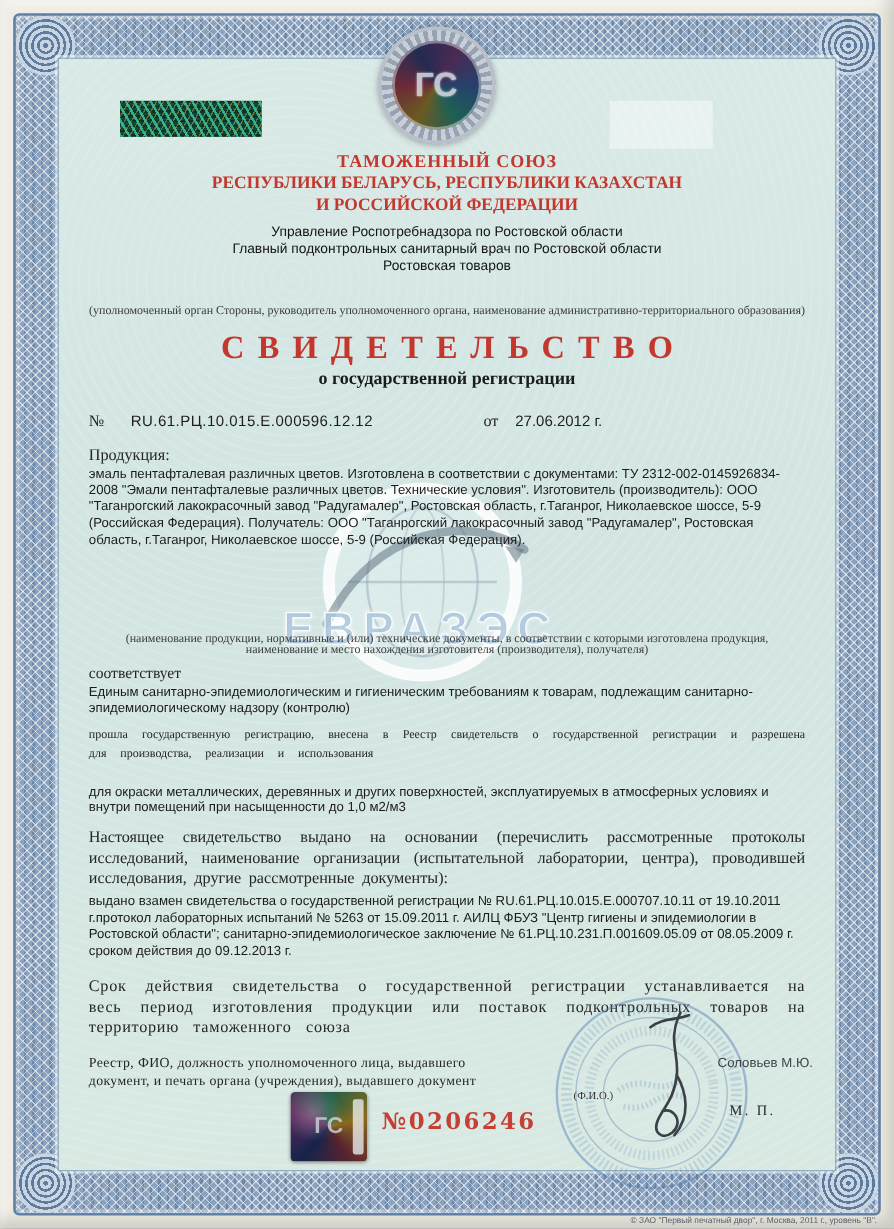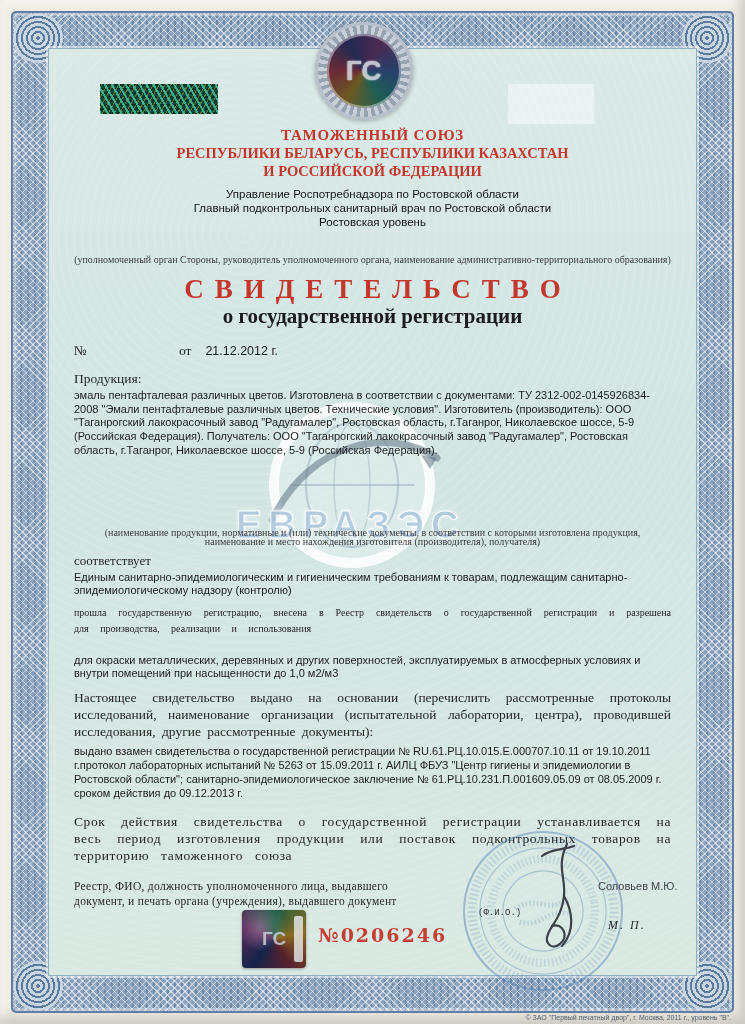--- a/index.html
+++ b/index.html
@@ -42,21 +42,21 @@
 
   .hdr1 { margin-top:78px; font-size:15px; font-weight:700; letter-spacing:.8px; line-height:18px; }
   .hdr2 { margin-top:1px; font-size:14.5px; font-weight:700; line-height:17px; }
   .auth { font-size:11.5px; line-height:14px; color:#141414; }
   .auth-first { margin-top:7px; }
   .fnote { font-size:10px; color:#3c3c3c; line-height:9px; }
   .fn1 { margin-top:26px; }
   .fn2 { margin-top:70px; }
 
   .doc-title { margin-top:10px; font-size:27px; font-weight:700; letter-spacing:11px; padding-left:11px; line-height:31px; }
-  .doc-subtitle { margin-top:2px; font-size:21px; font-weight:700; line-height:19px; color:#1b1b1b; }
+  .doc-subtitle { margin-top:2px; font-size:15px; font-weight:700; line-height:19px; color:#1b1b1b; }
 
   .numrow { margin-top:16px; display:flex; align-items:baseline; font-size:13.5px; line-height:18px; }
   .num-sign { font-weight:400; }
   .num-value { margin-left:22px; font-size:12.5px; letter-spacing:.4px; color:#1d1d1d; }
   .date-prep { margin-left:92px; }
   .date-value { margin-left:14px; font-size:12.5px; color:#1d1d1d; }
 
   .prod-label { margin-top:10px; font-size:13.5px; line-height:17px; }
   .prod-text { margin-top:2px; font-size:11px; line-height:13.7px; color:#1c1c1c; }
 
@@ -87,22 +87,22 @@
       repeating-linear-gradient(60deg, rgba(64,200,160,.8) 0 2px, transparent 2px 6px),
       repeating-linear-gradient(-60deg, rgba(220,180,60,.45) 0 1px, transparent 1px 5px),
       repeating-linear-gradient(0deg, rgba(8,38,28,.6) 0 2px, transparent 2px 4px); }
 
   .patch { position:absolute; left:508px; top:84px; width:86px; height:40px; background:rgba(250,252,255,.5); z-index:1; }
 
   .stamp { position:absolute; left:458px; top:826px; width:170px; height:170px; z-index:3; opacity:.6; transform:rotate(-10deg); }
   .signature { position:absolute; left:512px; top:838px; width:100px; height:115px; z-index:5; }
 
   .signer { position:absolute; left:598px; top:880px; font-family:"Liberation Sans",sans-serif; font-size:11px; color:#3f444b; z-index:4; }
-  .fio { position:absolute; left:478px; top:908px; font-size:9px; color:#333; z-index:2;font-family:Liberation Mono, monospace; }
-  .mp { position:absolute; left:608px; top:918px; font-size:12px; letter-spacing:2px; color:#2a2a2a; z-index:4;font-style:italic; }
+  .fio { position:absolute; left:478px; top:908px; font-size:9px; color:#333; z-index:2; }
+  .mp { position:absolute; left:608px; top:918px; font-size:12px; letter-spacing:2px; color:#2a2a2a; z-index:4; }
 
   .holo-sticker { position:absolute; left:242px; top:910px; width:64px; height:58px; border-radius:4px; z-index:4;
     background:
       radial-gradient(circle at 30% 30%, rgba(255,255,255,.25), transparent 40%),
       conic-gradient(from 220deg, #15244a, #5e2a5e, #1f5e46, #8a6a1f, #58222e, #15244a);
     display:flex; align-items:center; justify-content:center;
     box-shadow: 0 1px 3px rgba(0,0,0,.35); }
   .holo-sticker span { color:#cfd6df; font-family:"Liberation Sans",sans-serif; font-weight:700; font-size:19px; opacity:.8; }
   .sticker-strip { position:absolute; right:3px; top:6px; width:9px; height:46px; background:rgba(240,244,248,.75); border-radius:2px; }
 
@@ -137,30 +137,31 @@
     </svg>
     <div class="wm-text">ЕВРАЗЭС</div>
   </div>
 
   <div class="content">
     <div class="hdr1 red center">ТАМОЖЕННЫЙ СОЮЗ</div>
     <div class="hdr2 red center">РЕСПУБЛИКИ БЕЛАРУСЬ, РЕСПУБЛИКИ КАЗАХСТАН</div>
     <div class="hdr2 red center">И РОССИЙСКОЙ ФЕДЕРАЦИИ</div>
     <div class="auth auth-first sans center">Управление Роспотребнадзора по Ростовской области</div>
     <div class="auth sans center">Главный подконтрольных санитарный врач по Ростовской области</div>
-    <div class="auth sans center">Ростовская уровень</div>
+    <div class="auth sans center">Ростовская товаров</div>
     <div class="fnote fn1 center">(уполномоченный орган Стороны, руководитель уполномоченного органа, наименование административно-территориального образования)</div>
 
     <div class="doc-title red center">СВИДЕТЕЛЬСТВО</div>
     <div class="doc-subtitle center">о государственной регистрации</div>
 
     <div class="numrow">
       <span class="num-sign">№</span>
+      <span class="num-value sans">RU.61.РЦ.10.015.Е.000596.12.12</span>
       <span class="date-prep">от</span>
-      <span class="date-value sans">21.12.2012 г.</span>
+      <span class="date-value sans">27.06.2012 г.</span>
     </div>
 
     <div class="prod-label">Продукция:</div>
     <div class="prod-text sans">эмаль пентафталевая различных цветов. Изготовлена в соответствии с документами: ТУ 2312-002-0145926834-2008 "Эмали пентафталевые различных цветов. Технические условия". Изготовитель (производитель): ООО "Таганрогский лакокрасочный завод "Радугамалер", Ростовская область, г.Таганрог, Николаевское шоссе, 5-9 (Российская Федерация). Получатель: ООО "Таганрогский лакокрасочный завод "Радугамалер", Ростовская область, г.Таганрог, Николаевское шоссе, 5-9 (Российская Федерация).</div>
     <div class="fnote fn2 center">(наименование продукции, нормативные и (или) технические документы, в соответствии с которыми изготовлена продукция, наименование и место нахождения изготовителя (производителя), получателя)</div>
 
     <div class="sootv">соответствует</div>
     <div class="compl sans">Единым санитарно-эпидемиологическим и гигиеническим требованиям к товарам, подлежащим санитарно-эпидемиологическому надзору (контролю)</div>
 
     <p class="just reg-st">прошла государственную регистрацию, внесена в Реестр свидетельств о государственной регистрации и разрешена для производства, реализации и использования</p>

